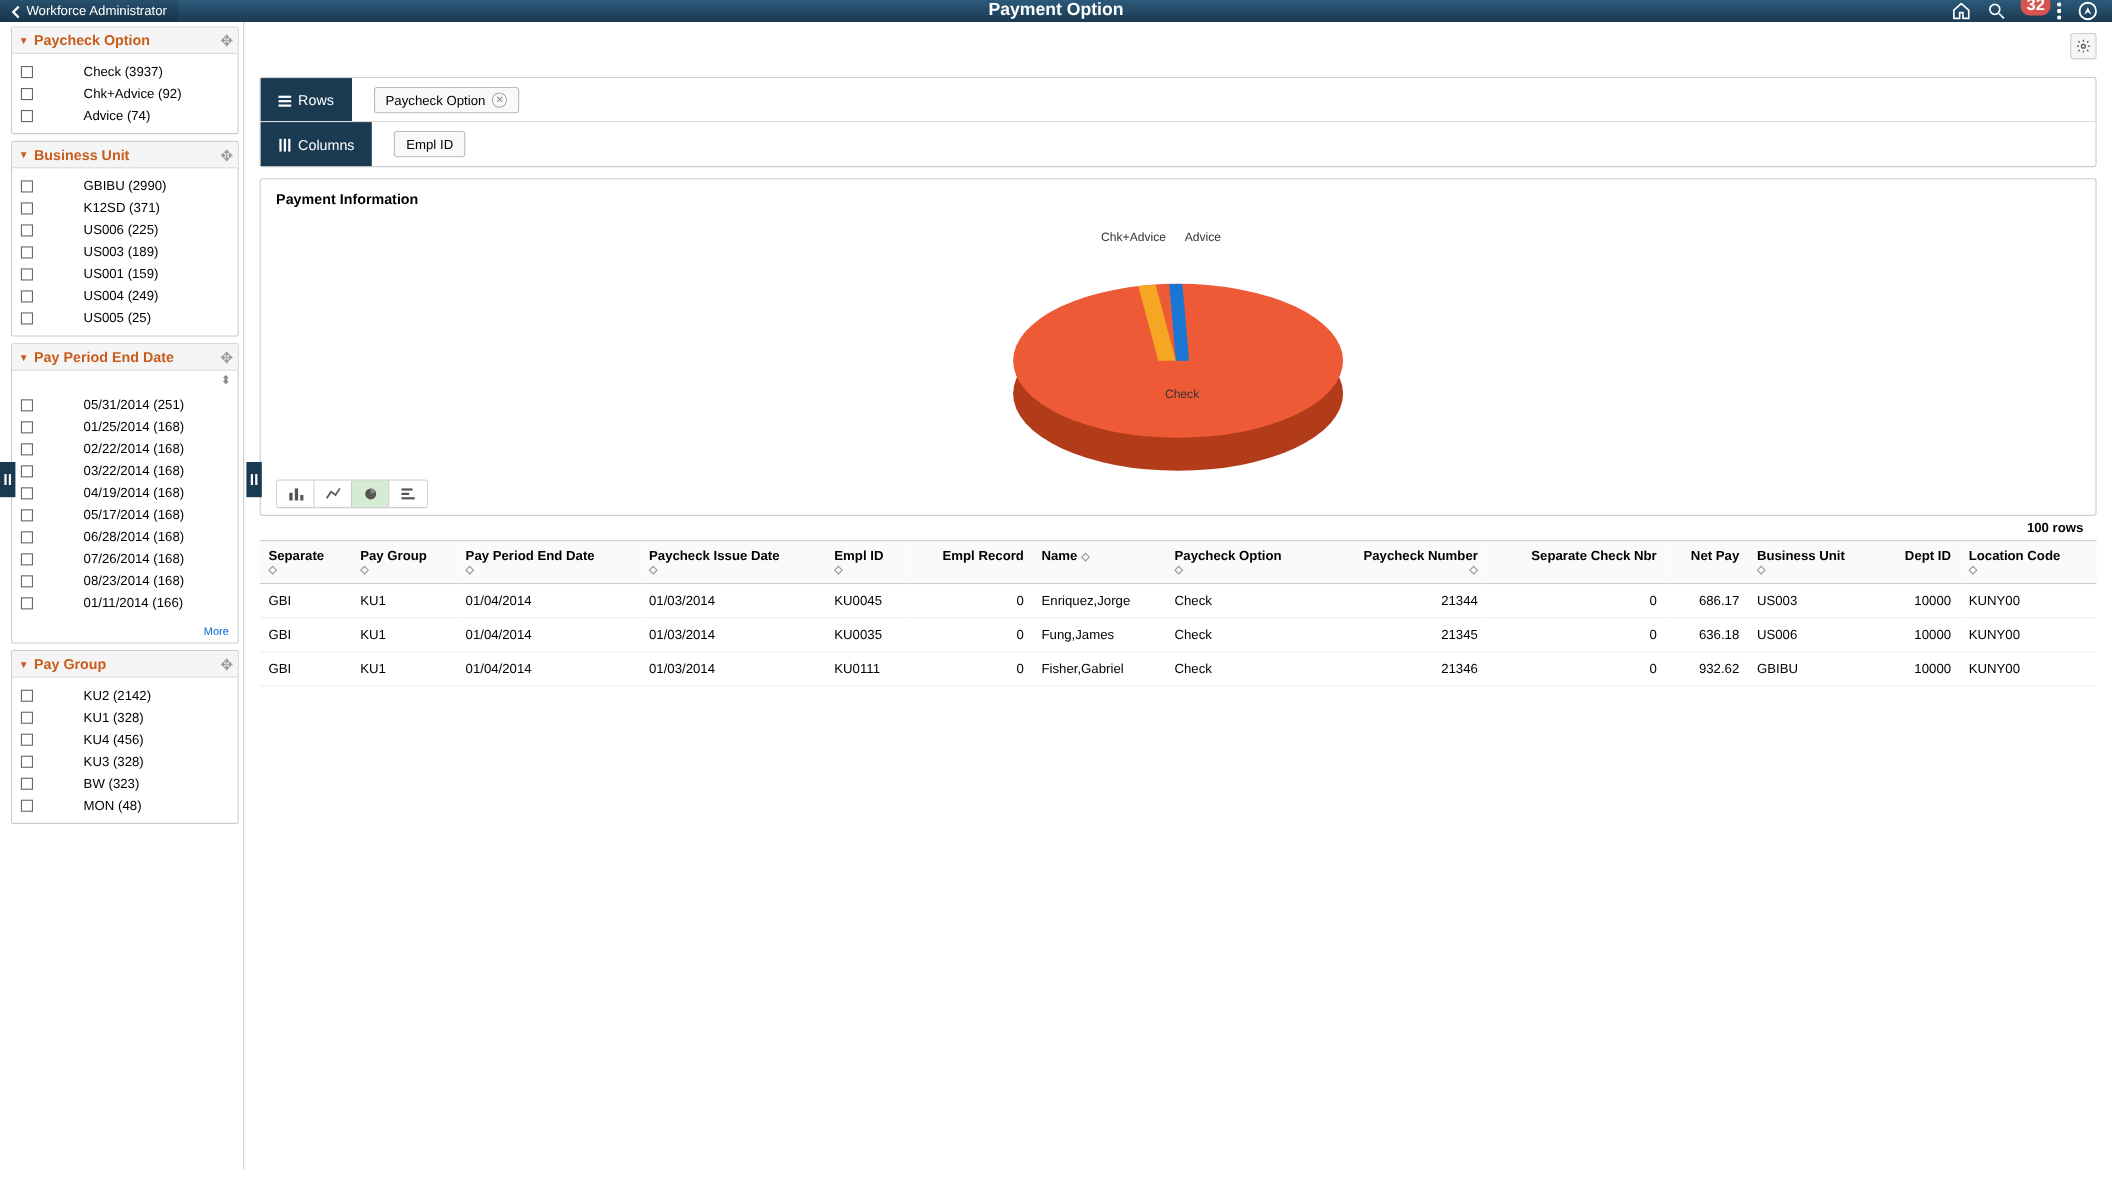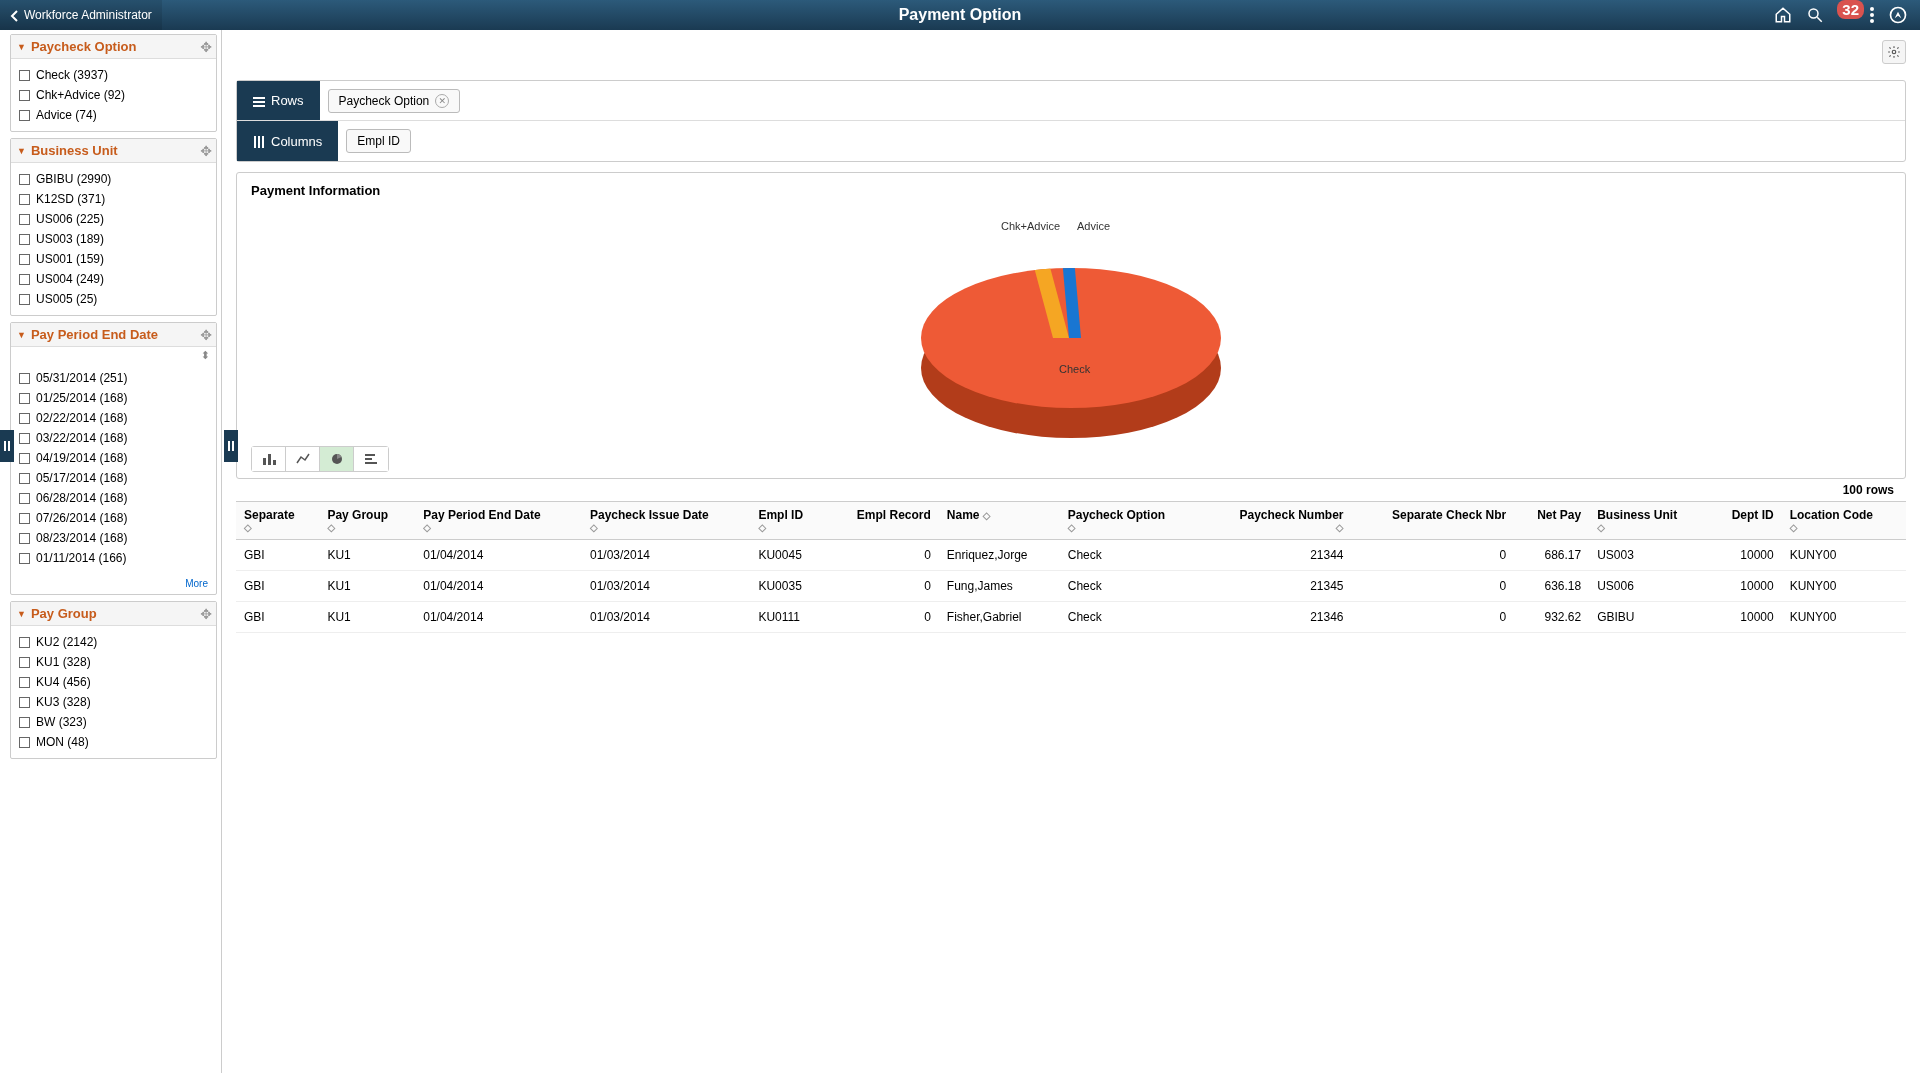--- a/index.html
+++ b/index.html
@@ -1,54 +1,54 @@
 <!DOCTYPE html>
 <html><head>
 <meta charset="utf-8">
 <style>
 * { box-sizing: border-box; margin: 0; padding: 0; }
 body { font-family: Arial, sans-serif; font-size: 12px; background: #fff; overflow: hidden; }
 
 
-.header { height: 30px; background: linear-gradient(to bottom, #2c5a7a, #1a3a52); color: #fff; display: flex; align-items: center; position: relative; }
+.header { height: 20px; background: linear-gradient(to bottom, #2c5a7a, #1a3a52); color: #fff; display: flex; align-items: center; position: relative; }
 .header-back { display: flex; align-items: center; padding: 0 10px; cursor: pointer; height: 100%; background: rgba(0,0,0,0.1); }
 .header-back-chevron { margin-right: 6px; }
 .header-title { position: absolute; left: 50%; transform: translateX(-50%); font-size: 16px; font-weight: bold; }
 .header-right { margin-left: auto; display: flex; align-items: center; gap: 14px; padding-right: 12px; }
 .header-icon { cursor: pointer; position: relative; color: #fff; }
 .notif-badge { position: absolute; top: -6px; right: -8px; background: #d9534f; color: #fff; border-radius: 8px; padding: 1px 5px; font-size: 15px; font-weight: bold; }
 
 
 .main { display: flex; height: calc(100vh - 30px); position: relative; }
 
 
 .sidebar { width: 222px; border-right: 1px solid #ccc; overflow-y: auto; padding: 4px 4px 4px 10px; background: #fff; }
 .facet { border: 1px solid #ccc; border-radius: 2px; margin-bottom: 6px; background: #fff; }
 .facet-header { display: flex; align-items: center; padding: 4px 6px; background: #f5f5f5; border-bottom: 1px solid #ddd; cursor: pointer; position: relative; }
 .facet-arrow { font-size: 9px; color: #c75c1c; margin-right: 5px; }
 .facet-title { color: #c75c1c; font-weight: bold; font-size: 13px; }
 .facet-move { position: absolute; right: 4px; color: #999; cursor: move; font-size: 14px; }
 .facet-body { padding: 6px 8px; }
-.facet-item { display: flex; align-items: center; padding: 3px 0; }
+.facet-item { display: flex; align-items: center; padding: 3px 0; gap: 40px; }
 .facet-check { width: 11px; height: 11px; border: 1px solid #666; margin-right: 6px; background: #fff; }
 .facet-more { text-align: right; padding: 2px 8px 4px; }
 .facet-more a { color: #0066cc; font-size: 10px; text-decoration: none; cursor: pointer; }
 .facet-sort-icon { text-align: right; padding: 2px 6px 0; color: #888; font-size: 11px; }
 
 
 .collapse-handle { position: absolute; top: 400px; width: 14px; height: 32px; background: #1a3a52; color: #fff; display: flex; align-items: center; justify-content: center; cursor: pointer; font-size: 10px; z-index: 5; }
 .collapse-left { left: 0; }
 .collapse-right { left: 224px; }
 
 
 .content { flex: 1; padding: 10px 14px; overflow-y: auto; position: relative; }
 .gear-btn { position: absolute; right: 14px; top: 10px; width: 24px; height: 24px; border: 1px solid #ccc; border-radius: 3px; background: #f5f5f5; display: flex; align-items: center; justify-content: center; cursor: pointer; color: #555; }
 
 .drop-panel { border: 1px solid #ccc; border-radius: 3px; margin-bottom: 10px; margin-top: 40px; }
-.drop-row { display: flex; align-items: center; border-bottom: 1px solid #ddd; min-height: 40px; padding: 4px; gap: 8px; }
+.drop-row { display: flex; align-items: center; border-bottom: 1px solid #ddd; min-height: 40px; padding: 4px; gap: 20px; }
 .drop-row:last-child { border-bottom: none; }
 .drop-label { background: #1a3a52; color: #fff; padding: 10px 16px; font-size: 13px; display: flex; align-items: center; gap: 6px; margin: -4px 0 -4px -4px; align-self: stretch; }
 .chip { border: 1px solid #bbb; border-radius: 3px; padding: 4px 10px; background: #f9f9f9; font-size: 12px; display: flex; align-items: center; gap: 6px; }
 .chip-close { color: #888; cursor: pointer; border: 1px solid #aaa; border-radius: 50%; width: 14px; height: 14px; display: inline-flex; align-items: center; justify-content: center; font-size: 9px; }
 
 
 .chart-card { border: 1px solid #ccc; border-radius: 3px; padding: 10px 14px 6px; margin-bottom: 0; }
 .chart-title { font-weight: bold; font-size: 13px; margin-bottom: 10px; }
 .chart-area { display: flex; justify-content: center; padding: 20px 0 10px; }
 .pie-wrap { position: relative; width: 300px; height: 200px; }

